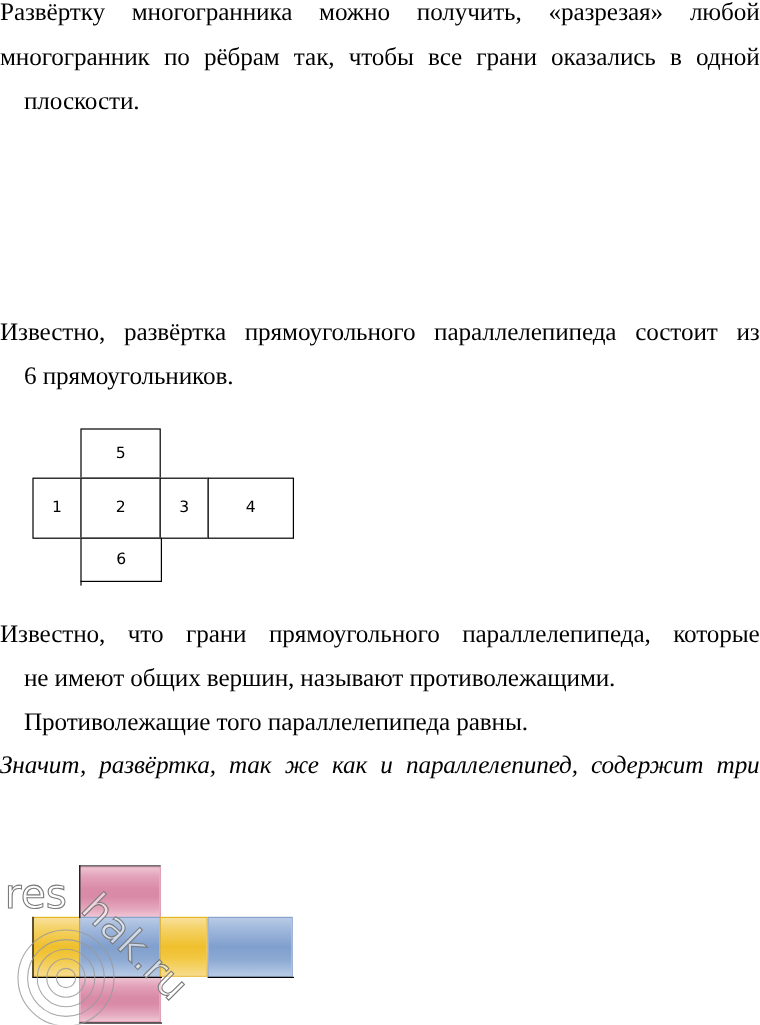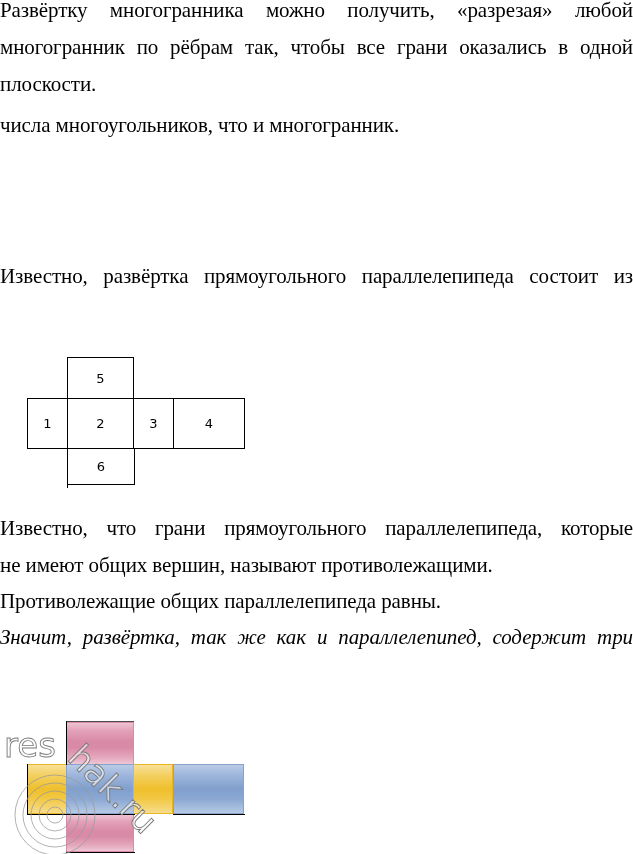--- a/index.html
+++ b/index.html
@@ -27,20 +27,21 @@
     letter-spacing: -0.1px;
   }
   .line {
     display: block;
     text-align: justify;
     text-align-last: justify;
     white-space: nowrap;
   }
   .line.last {
     text-align-last: left;
+    margin-left: 20px;
   }
 
   
   .net {
     position: absolute;
     left: 0;
     top: 0;
   }
   .face {
     position: absolute;
@@ -93,28 +94,28 @@
 </head>
 <body>
 
 <div class="para" style="top:-8px;">
   <span class="line">Развёртку многогранника можно получить, «разрезая» любой</span>
   <span class="line">многогранник по рёбрам так, чтобы все грани оказались в одной</span>
   <span class="line last">плоскости.</span>
 </div>
 
 <div class="para" style="top:107px;">
-  <span class="line last">числа многоугольников, что и многогранник.</span>
 </div>
 
 <div class="para" style="top:183px;">
 </div>
 
 <div class="para" style="top:258px;">
   <span class="line">Известно, развёртка прямоугольного параллелепипеда состоит из</span>
+  <span class="line last">6 прямоугольников.</span>
 </div>
 
 <div class="net">
   <div class="face" style="left:67px; top:357px; width:67px; height:42px;">
     <span>5</span>
   </div>
   <div class="face" style="left:27px; top:398px; width:41px; height:51px;">
     <span>1</span>
   </div>
   <div class="face" style="left:67px; top:398px; width:67px; height:51px;">
@@ -131,21 +132,21 @@
   </div>
   <div class="edge-line" style="left:67px; top:484px; width:1px; height:4px;"></div>
 </div>
 
 <div class="para" style="top:510px;">
   <span class="line">Известно, что грани прямоугольного параллелепипеда, которые</span>
   <span class="line last">не имеют общих вершин, называют противолежащими.</span>
 </div>
 
 <div class="para" style="top:583px;">
-  <span class="line last">Противолежащие общих параллелепипеда равны.</span>
+  <span class="line last">Противолежащие того параллелепипеда равны.</span>
 </div>
 
 <div class="para" style="top:619px;font-style:italic;">
   <span class="line">Значит, развёртка, так же как и параллелепипед, содержит три</span>
 </div>
 
 <div class="net">
   <div class="cface pink" style="left:66px; top:722px; width:68px; height:43px;"></div>
   <div class="cface yellow" style="left:27px; top:764px; width:40px; height:50px;"></div>
   <div class="cface blue" style="left:66px; top:764px; width:68px; height:50px;"></div>

